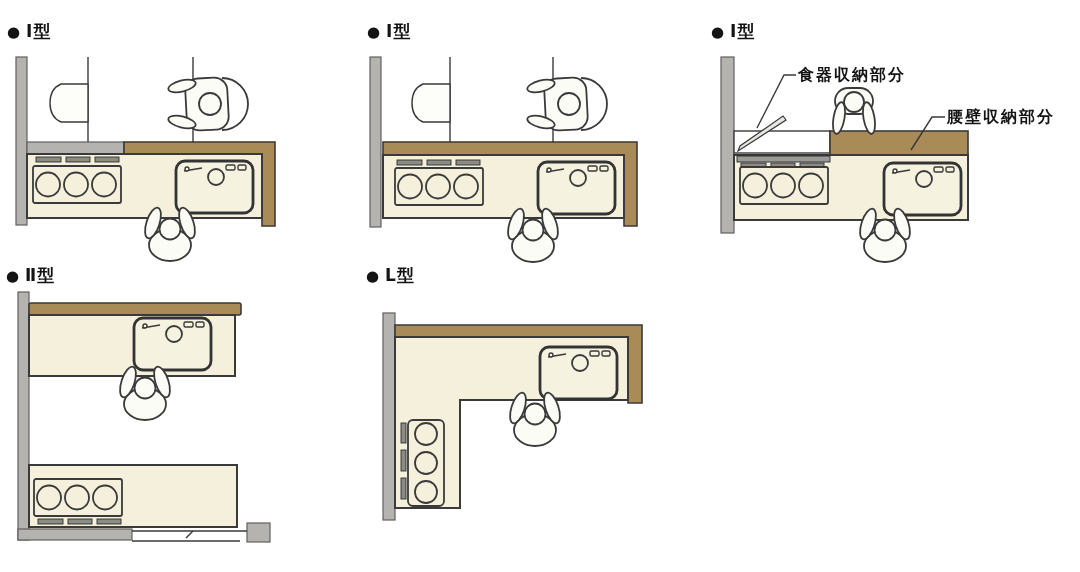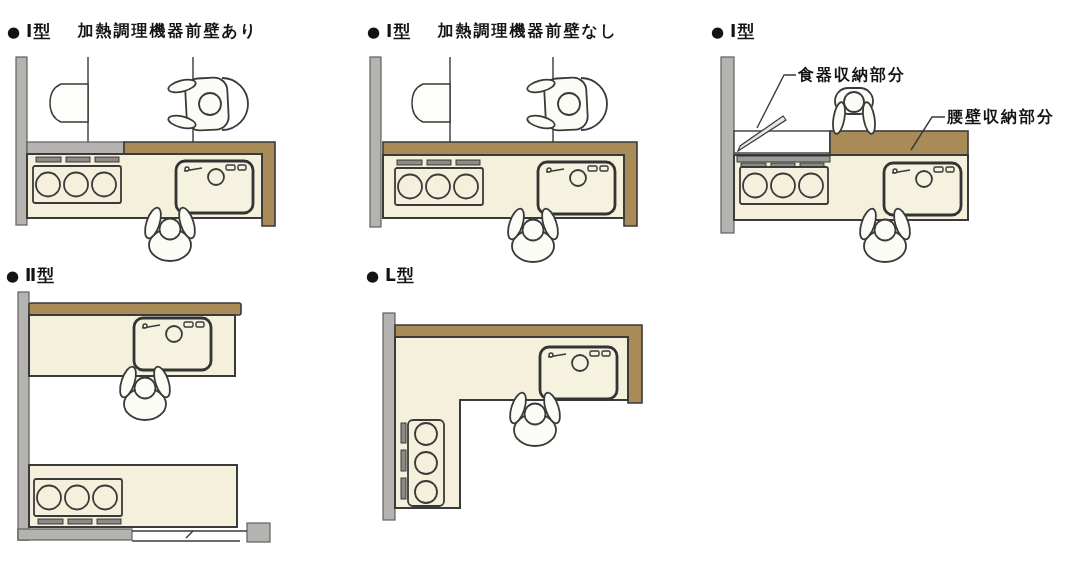--- a/index.html
+++ b/index.html
@@ -22,26 +22,24 @@
   .anno{font-size:16px;font-weight:700;letter-spacing:2px;fill:#141414;}
 </style>
 </head>
 <body>
 
 <div class="stage">
 
   <div class="title" style="left:7px;top:20px">
     <span class="bullet">●</span>
     <span class="type">Ⅰ型</span>
-    <span class="subtitle">加熱調理機器前壁あり</span>
   </div>
   <div class="title" style="left:367px;top:20px">
     <span class="bullet">●</span>
     <span class="type">Ⅰ型</span>
-    <span class="subtitle">加熱調理機器前壁なし</span>
   </div>
   <div class="title" style="left:711px;top:20px">
     <span class="bullet">●</span>
     <span class="type">Ⅰ型</span>
   </div>
   <div class="title" style="left:6px;top:264px">
     <span class="bullet">●</span>
     <span class="type">Ⅱ型</span>
   </div>
   <div class="title" style="left:366px;top:264px">

